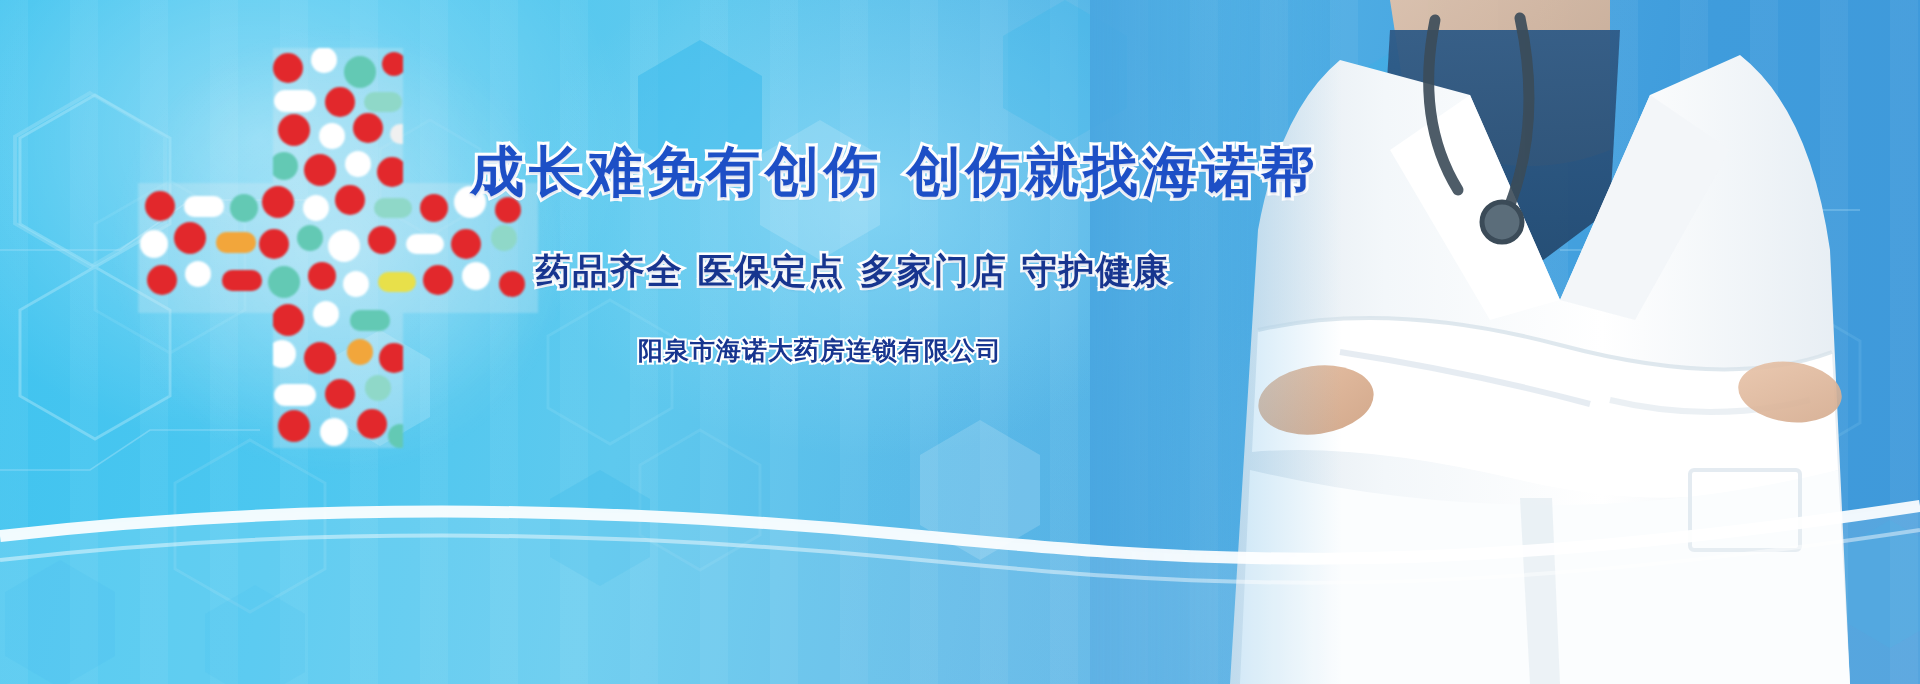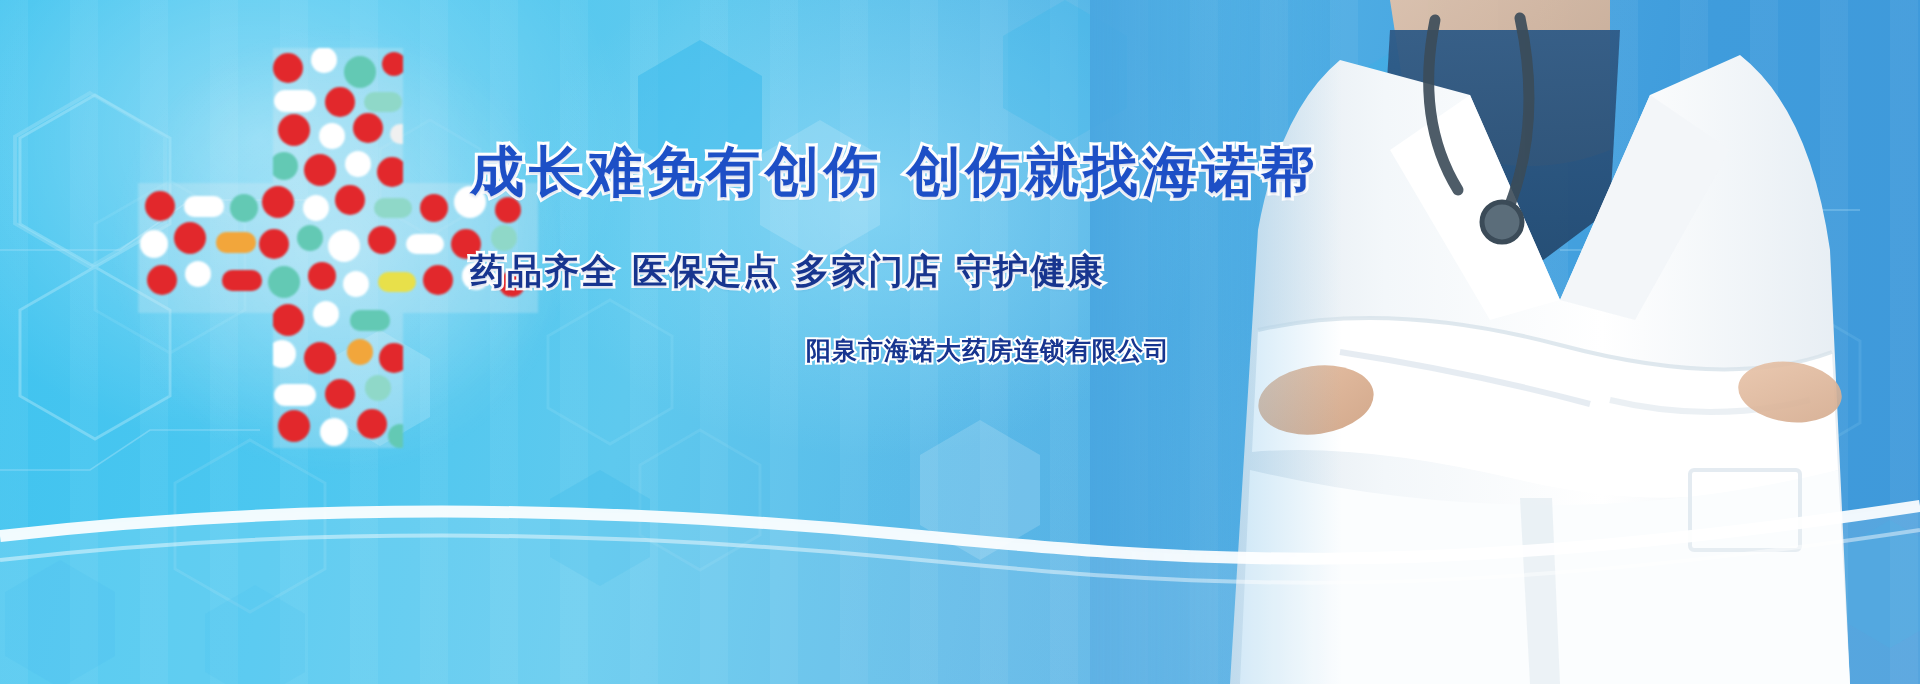--- a/index.html
+++ b/index.html
@@ -50,32 +50,32 @@
     font-family:"DejaVu Sans","Liberation Sans",sans-serif;
     font-size:54px;font-weight:700;letter-spacing:5px;
     color:#1d4fc6;
     -webkit-text-stroke:6px #ffffff;
     paint-order:stroke fill;
     text-shadow:0 2px 3px rgba(20,60,140,0.18);
     white-space:nowrap;
   }
   .subline{
     position:absolute;left:470px;top:248px;width:700px;
-    text-align:left;
+    text-align:right;
     font-family:"DejaVu Sans","Liberation Sans",sans-serif;
     font-size:35px;font-weight:700;letter-spacing:2px;
     color:#17358f;
     -webkit-text-stroke:5px #ffffff;
     paint-order:stroke fill;
     text-shadow:0 2px 3px rgba(20,60,140,0.18);
     white-space:nowrap;
   }
   .company{
     position:absolute;left:470px;top:334px;width:700px;
-    text-align:right;
+    text-align:center;
     font-family:"DejaVu Sans","Liberation Sans",sans-serif;
     font-size:25px;font-weight:700;letter-spacing:1px;
     color:#17358f;
     -webkit-text-stroke:4px #ffffff;
     paint-order:stroke fill;
     white-space:nowrap;
   }
 </style>
 </head>
 <body>

